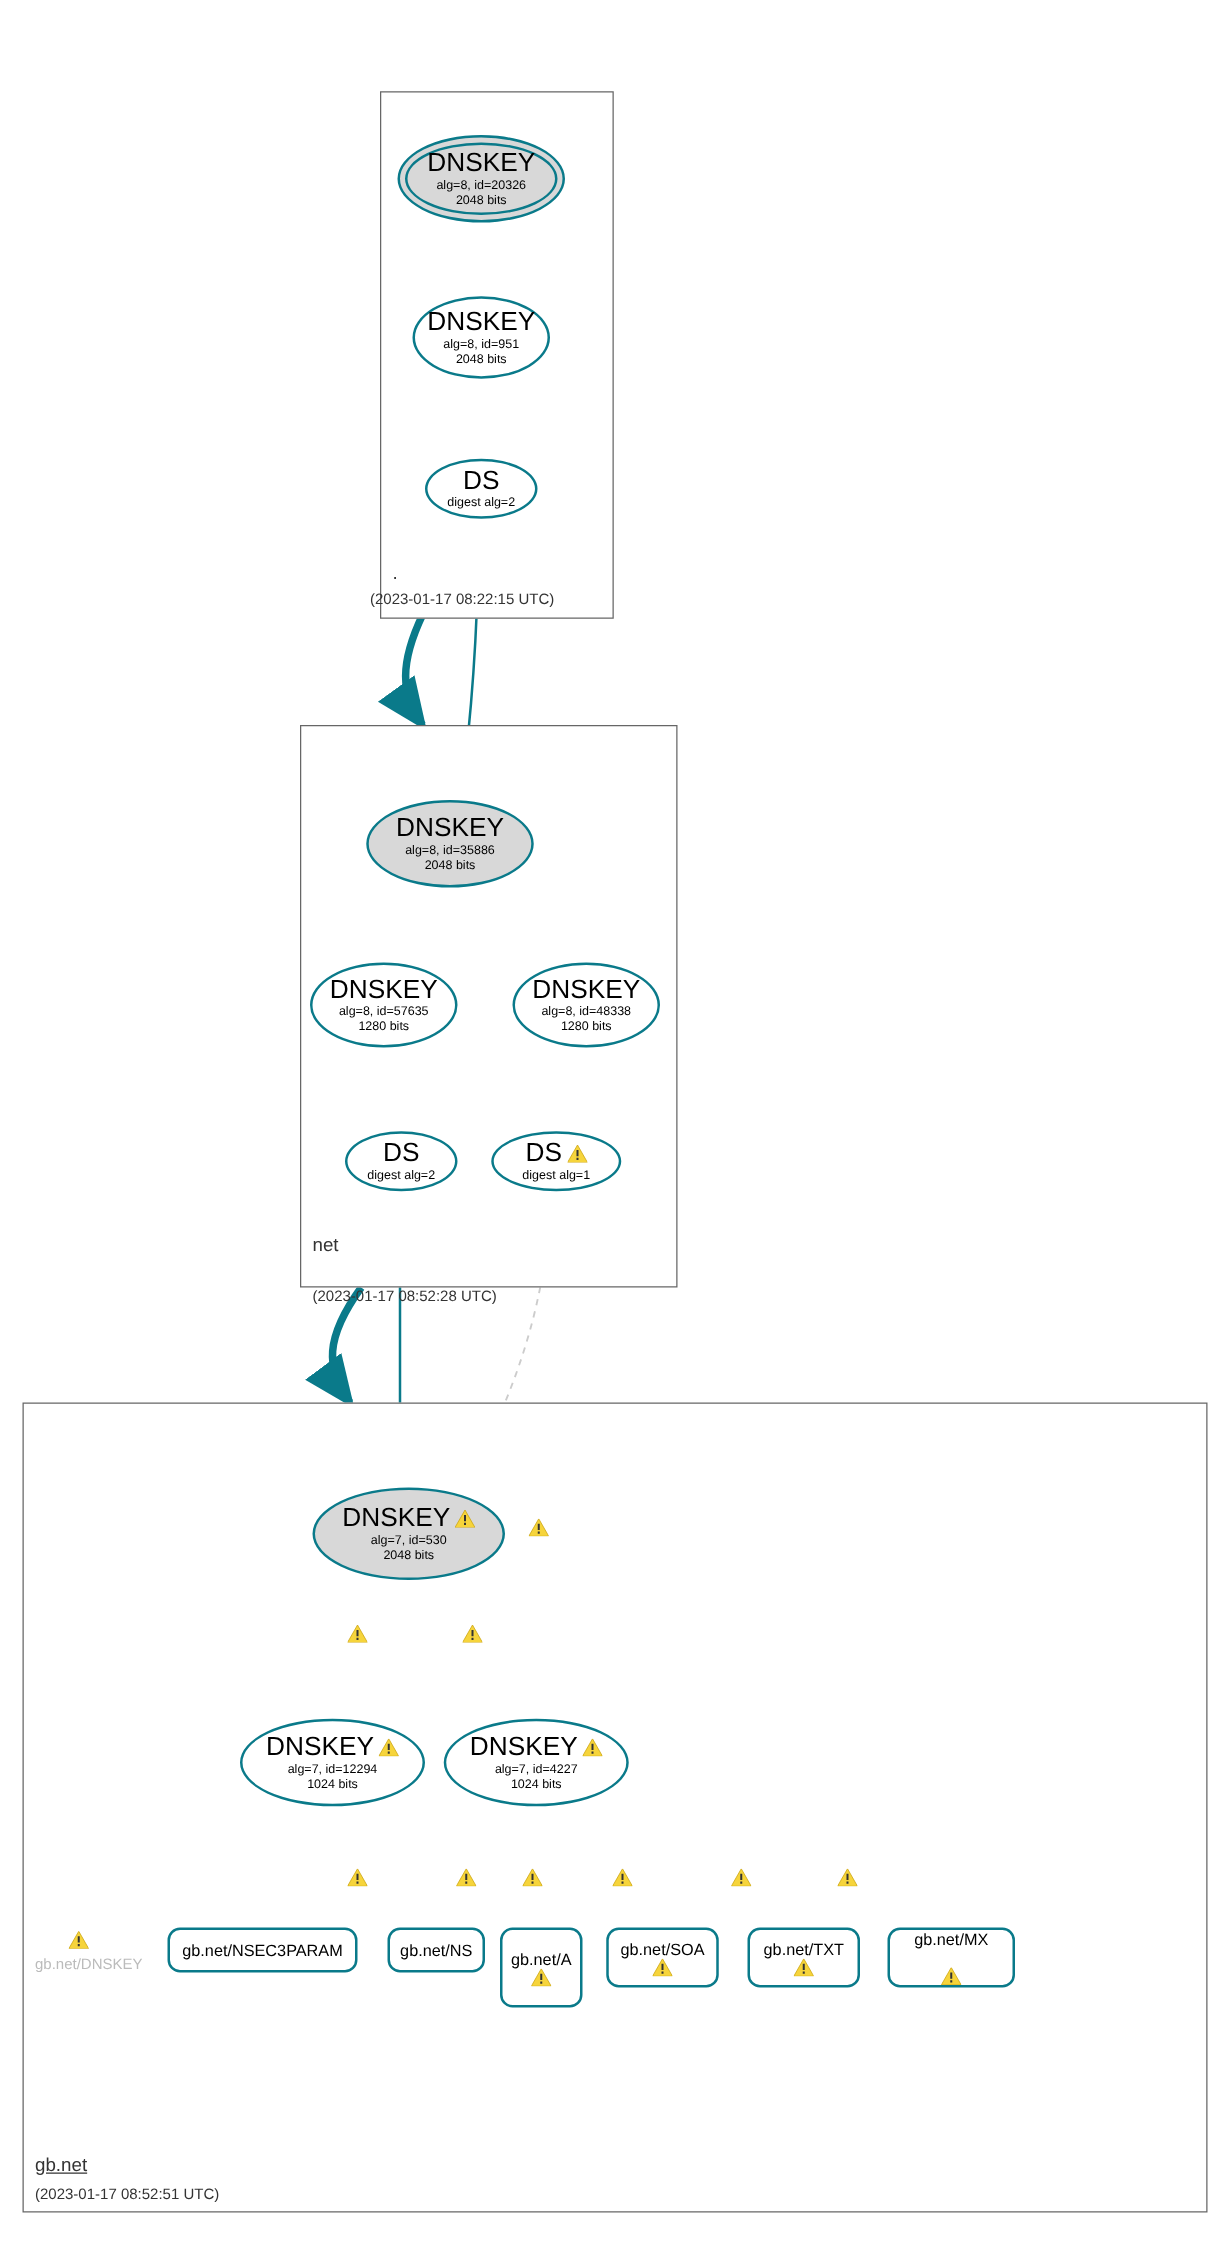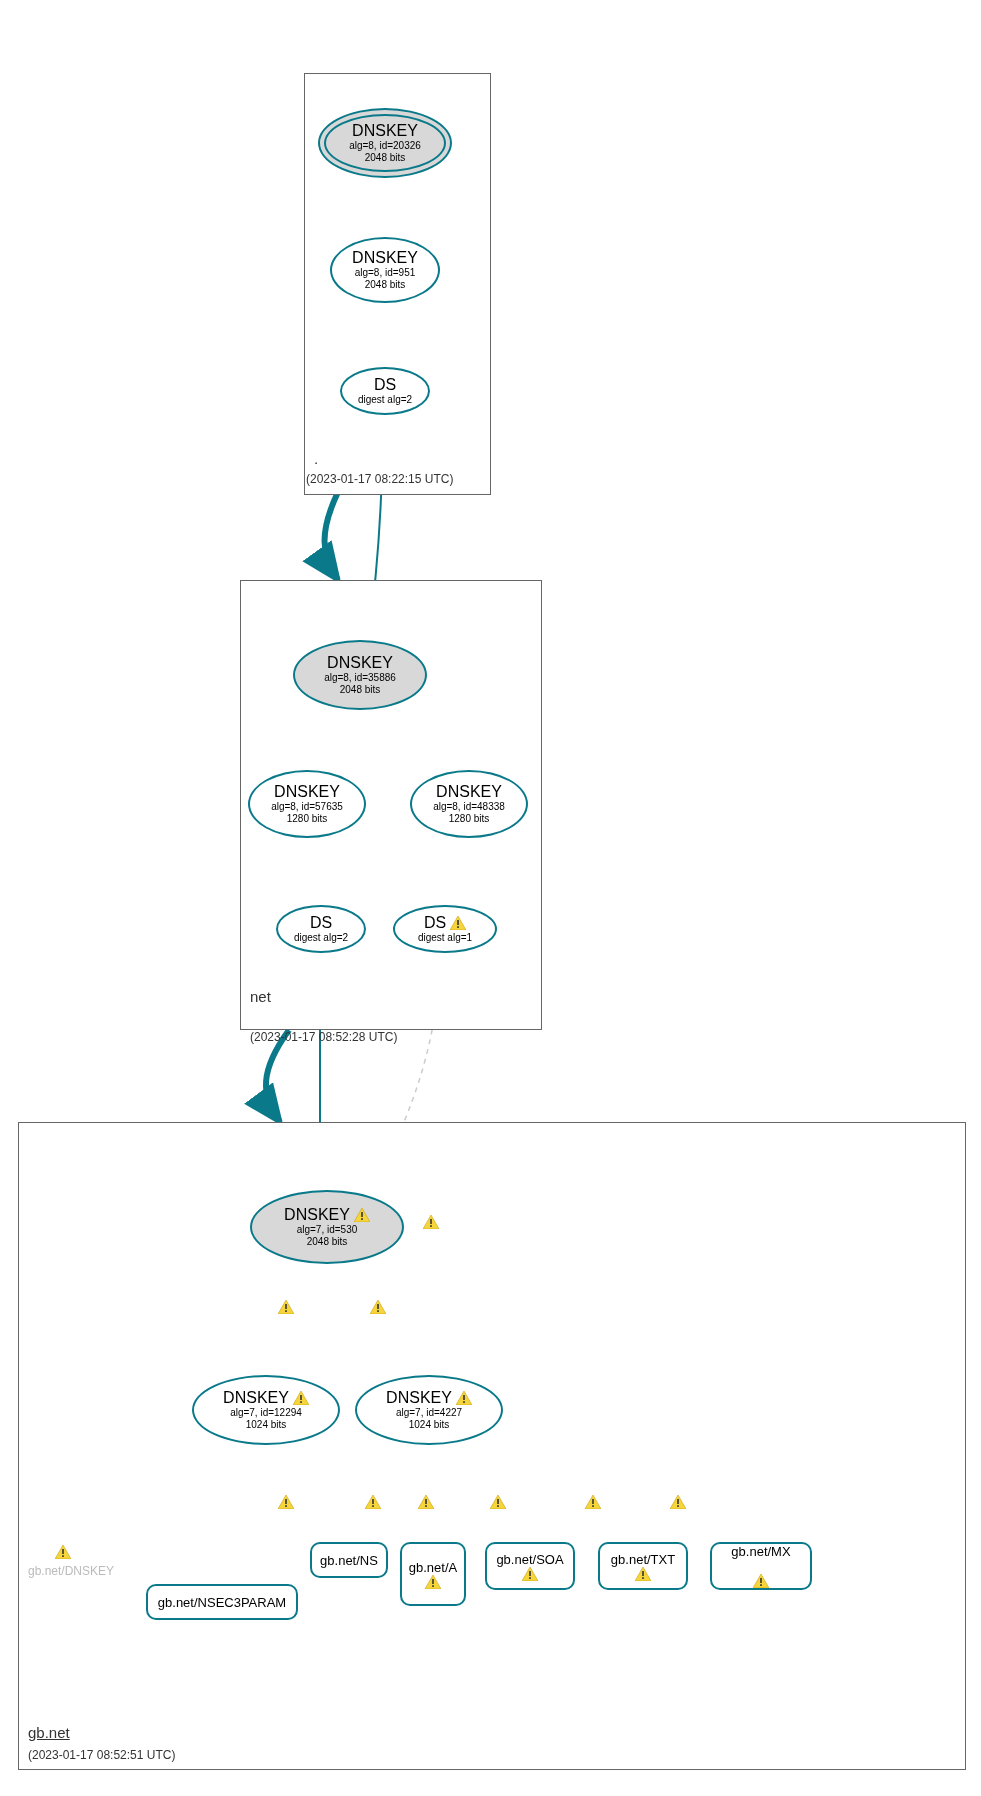--- a/index.html
+++ b/index.html
@@ -40,21 +40,21 @@
     text-align: center;
   }
   .ellipse.gray { background: #d8d8d8; }
   .ellipse.double::before {
     content: "";
     position: absolute;
     top: 4px; left: 4px; right: 4px; bottom: 4px;
     border: 2px solid #0a7a8a;
     border-radius: 50%;
   }
-  .ellipse .title { font-size: 16px; font-weight: normal; position: relative; z-index: 2; display:flex; align-items:center; gap:4px;}
+  .ellipse .title { font-size: 21px; font-weight: normal; position: relative; z-index: 2; display:flex; align-items:center; gap:4px;}
   .ellipse .sub { font-size: 10px; line-height: 1.2; position: relative; z-index: 2;}
   .rect-node {
     position: absolute;
     border: 2px solid #0a7a8a;
     border-radius: 10px;
     background: #fff;
     display: flex;
     flex-direction: column;
     align-items: center;
     justify-content: center;
@@ -141,21 +141,21 @@
   <path class="arrowline" d="M 380 1435 L 215 1540" marker-end="url(#ah)"></path>
   <path class="arrowline" d="M 405 1442 L 348 1540" marker-end="url(#ah)"></path>
   <path class="arrowline" d="M 425 1442 L 428 1540" marker-end="url(#ah)"></path>
   <path class="arrowline" d="M 450 1440 L 525 1540" marker-end="url(#ah)"></path>
   <path class="arrowline" d="M 475 1432 L 640 1540" marker-end="url(#ah)"></path>
   <path class="arrowline" d="M 490 1422 L 740 1540" marker-end="url(#ah)"></path>
 </svg>
 
 <div class="zone-box" style="left:304px; top:73px; width:185px; height:420px;"></div>
 <div class="zone-label" style="left:314px; top:450px;">.</div>
-<div class="zone-timestamp" style="left:306px; top:472px;">(2023-01-17 08:22:15 UTC)</div>
+<div class="zone-timestamp" style="left:296px; top:472px;">(2023-01-17 08:22:15 UTC)</div>
 
 <div class="ellipse gray double" style="left:318px; top:108px; width:130px; height:66px;">
   <div class="title">
       <span>DNSKEY</span>
     </div>
   <div class="sub">alg=8, id=20326</div>
   <div class="sub">2048 bits</div>
 </div>
 
 <div class="ellipse" style="left:330px; top:237px; width:106px; height:62px;">
@@ -319,21 +319,21 @@
         <rect x="7.2" y="10.2" width="1.6" height="1.8" fill="#333"></rect>
       </svg></span></div>
 
 <div class="edge-warn" style="left:55px; top:1545px;"><span class="warn"><svg viewBox="0 0 16 14" width="16" height="14">
         <path d="M8 0 L16 14 L0 14 Z" fill="#f6d43b" stroke="#c9a20a" stroke-width="0.6"></path>
         <rect x="7.2" y="4" width="1.6" height="5" fill="#333"></rect>
         <rect x="7.2" y="10.2" width="1.6" height="1.8" fill="#333"></rect>
       </svg></span></div>
 <div class="gray-text" style="left:28px; top:1564px;">gb.net/DNSKEY</div>
 
-<div class="rect-node" style="left:134px; top:1584px; width:152px; height:36px;margin-left:12px;">
+<div class="rect-node" style="left:134px; top:1542px; width:152px; height:36px;">
   <span>gb.net/NSEC3PARAM</span>
 </div>
 <div class="rect-node" style="left:310px; top:1542px; width:78px; height:36px;">
   <span>gb.net/NS</span>
 </div>
 <div class="rect-node" style="left:400px; top:1542px; width:66px; height:64px;">
   <span>gb.net/A</span>
   <span class="warn">
       <svg viewBox="0 0 16 14" width="16" height="14">
         <path d="M8 0 L16 14 L0 14 Z" fill="#f6d43b" stroke="#c9a20a" stroke-width="0.6"></path>

